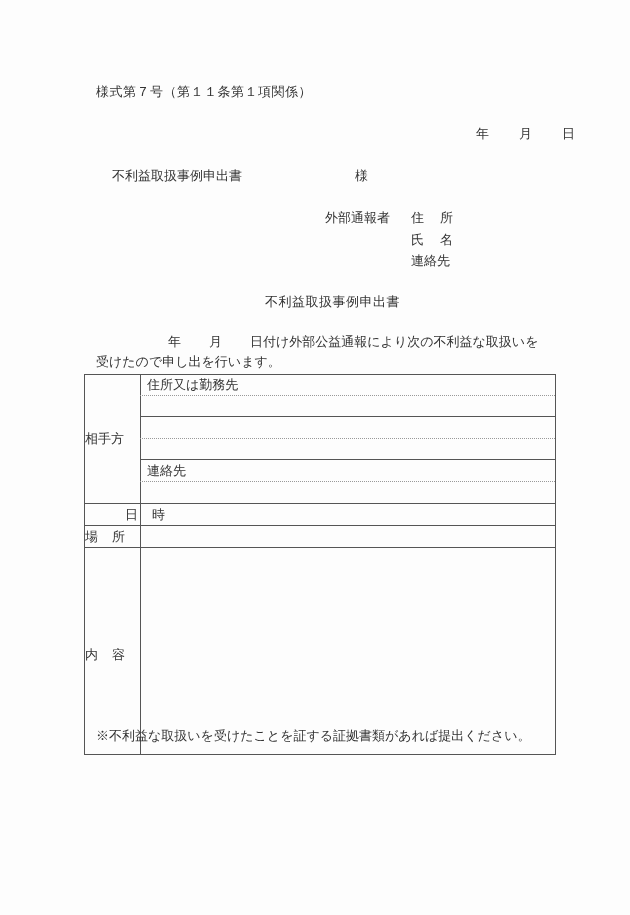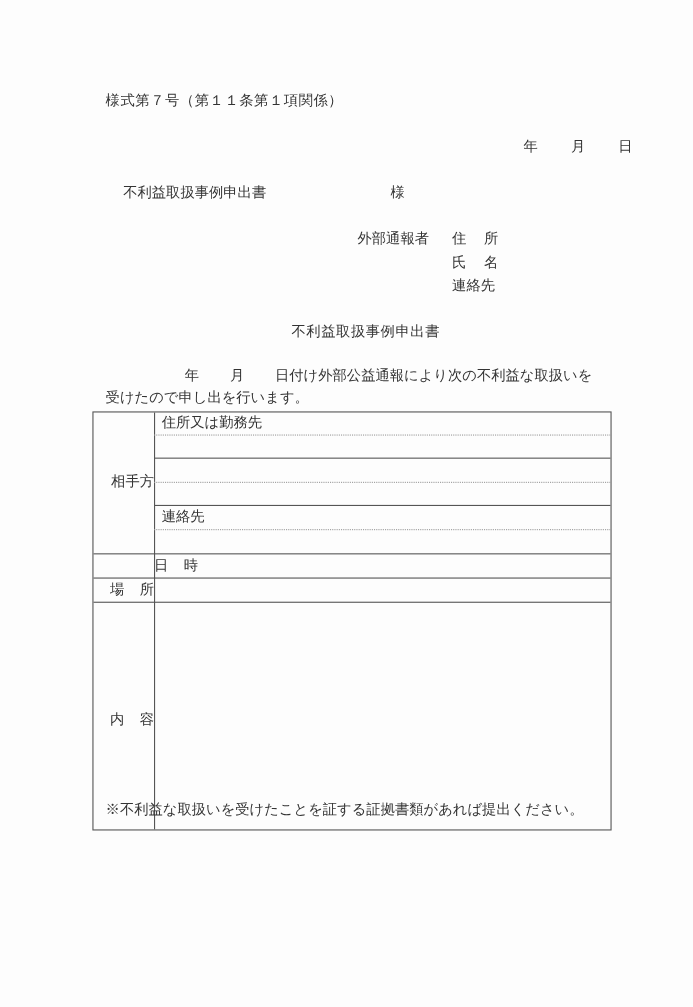--- a/index.html
+++ b/index.html
@@ -56,21 +56,21 @@
     left: 55px;
     top: 0;
     bottom: 0;
     border-left: 1px solid #555;
   }
   .hline { position: absolute; left: 55px; right: 0; border-top: 1px solid #555; }
   .hline.full { left: 0; }
   .hline.dotted { border-top: 1px dotted #999; }
 
   .cell-text { position: absolute; line-height: 16px; white-space: nowrap; }
-  .head-label { position: absolute; left: 0; width: 55px; text-align: right; line-height: 16px; }
+  .head-label { position: absolute; left: 0; width: 55px; text-align: left; line-height: 16px; }
   .head-label .s { display: inline-block; width: 14px; }
 
   #footnote { left: 76px; top: 728px; font-family: Liberation Serif, serif; }
 </style>
 </head>
 <body>
 
 <div class="abs" id="form-number">様式第７号（第１１条第１項関係）</div>
 
 <div class="abs" id="date-line">

